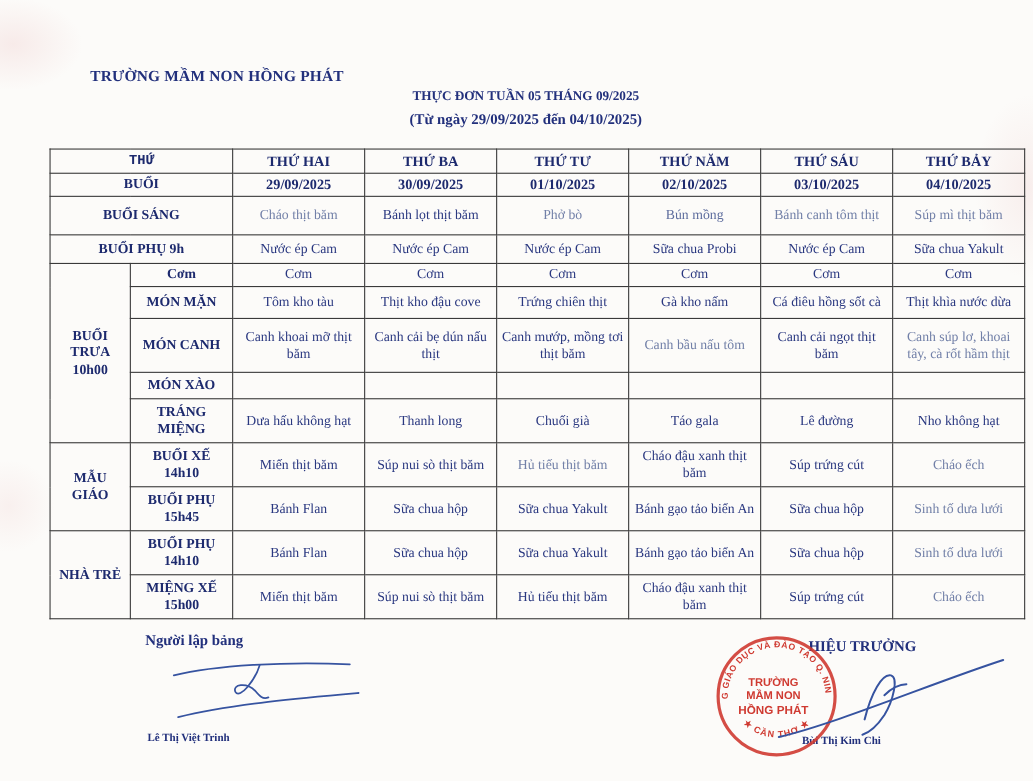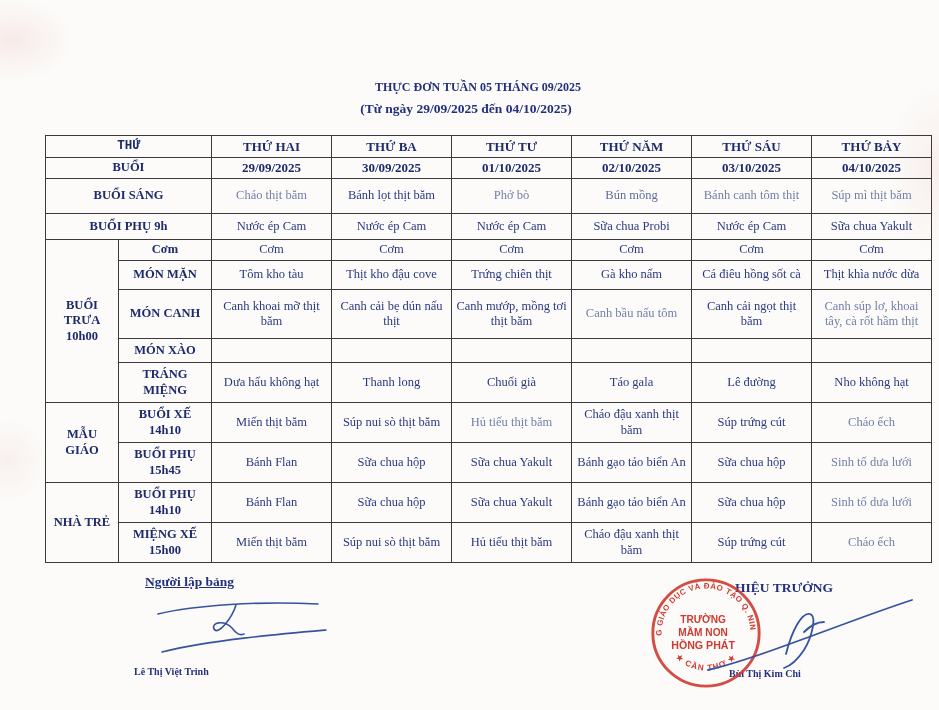--- a/index.html
+++ b/index.html
@@ -9,21 +9,21 @@
     background:#fbfaf7;
     position:relative;
   }
   .page{position:absolute;inset:0;background:
     radial-gradient(90px 60px at 12px 40px, rgba(225,160,160,.18), rgba(225,160,160,0) 70%),
     radial-gradient(70px 120px at 935px 170px, rgba(225,160,160,.14), rgba(225,160,160,0) 70%),
     radial-gradient(60px 60px at 8px 460px, rgba(225,160,160,.12), rgba(225,160,160,0) 70%),
     #fcfbf9;}
   .school-name{position:absolute;left:82px;top:63px;font-weight:bold;font-size:14px;letter-spacing:.2px;color:#22307c;}
   .doc-title{position:absolute;left:240px;top:80px;width:476px;text-align:center;font-weight:bold;font-size:12px;color:#22307c;}
-  .doc-subtitle{position:absolute;left:228px;top:101px;width:476px;text-align:center;font-weight:bold;font-size:13.5px;color:#22307c;}
+  .doc-subtitle{position:absolute;left:240px;top:101px;width:476px;text-align:center;font-weight:bold;font-size:13.5px;color:#22307c;}
 
   table.menu{
     position:absolute;left:45px;top:135px;width:886px;
     border-collapse:collapse;table-layout:fixed;
     font-size:12.5px;color:#2a3880;
   }
   table.menu td{
     border:1.6px solid #3a3a3a;
     text-align:center;vertical-align:middle;
     padding:1px 3px;line-height:1.22;
@@ -39,20 +39,21 @@
   .sig-label{position:absolute;font-weight:bold;font-size:13.5px;color:#22307c;}
   .sig-name{position:absolute;font-weight:bold;font-size:10px;color:#22307c;}
   .sig-svg{position:absolute;}
   .stamp{position:absolute;left:648px;top:575px;width:116px;height:116px;}
 </style>
 </head>
 <body>
 
 <div class="page">
 
+  <div class="school-name">TRƯỜNG MẦM NON HỒNG PHÁT</div>
   <div class="doc-title">THỰC ĐƠN TUẦN 05 THÁNG 09/2025</div>
   <div class="doc-subtitle">(Từ ngày 29/09/2025 đến 04/10/2025)</div>
 
   <table class="menu">
     <colgroup>
       <col style="width:73px">
         <col style="width:93px">
       <col style="width:120px">
         <col style="width:120px">
         <col style="width:120px">
@@ -177,21 +178,21 @@
       <td>Miến thịt băm</td>
       <td>Súp nui sò thịt băm</td>
       <td>Hủ tiếu thịt băm</td>
       <td>Cháo đậu xanh thịt băm</td>
       <td>Súp trứng cút</td>
       <td class="fade">Cháo ếch</td>
     </tr>
   </tbody>
     </table>
 
-  <div class="sig-label" style="left:145px;top:574px;text-decoration:underline;">Người lập bảng</div>
+  <div class="sig-label" style="left:132px;top:574px;">Người lập bảng</div>
   <div class="sig-name" style="left:134px;top:666px;">Lê Thị Việt Trinh</div>
 
   <svg class="sig-svg" style="left:140px;top:592px;" width="200" height="70" viewBox="0 0 200 70">
     <g fill="none" stroke="#3653a0" stroke-width="1.6" stroke-linecap="round">
       <path d="M18,22 C55,13 120,9 178,12"></path>
       <path d="M96,13 C92,26 78,44 74,37 C71,30 84,28 92,36 C96,41 99,44 104,42"></path>
       <path d="M22,60 C70,48 140,42 186,38"></path>
     </g>
   </svg>
 

